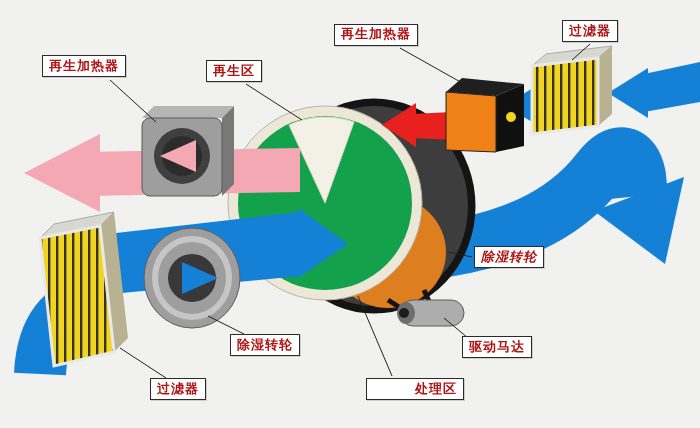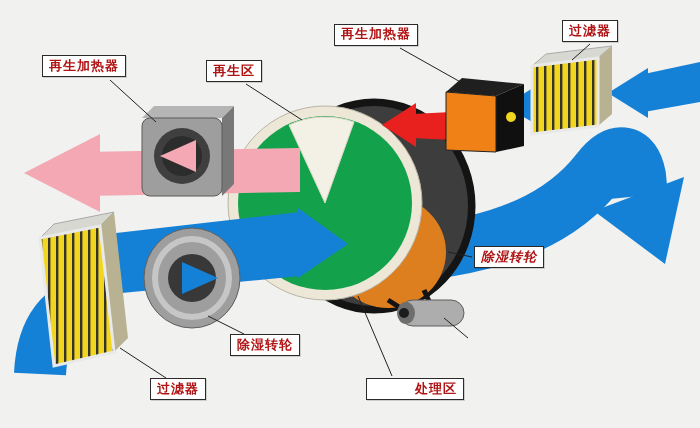--- a/index.html
+++ b/index.html
@@ -130,17 +130,18 @@
       <line x1="244" y1="334" x2="208" y2="316"></line>
       <line x1="166" y1="378" x2="120" y2="348"></line>
     </g>
   </svg>
 
   <div class="lbl" style="left:42px;top:55px;">再生加热器</div>
   <div class="lbl" style="left:206px;top:60px;">再生区</div>
   <div class="lbl" style="left:334px;top:24px;font-family:Liberation Mono, monospace;">再生加热器</div>
   <div class="lbl" style="left:562px;top:20px;">过滤器</div>
   <div class="lbl" style="left:474px;top:246px;font-style:italic;">除湿转轮</div>
+  <div class="lbl" style="left:462px;top:336px;">驱动马达</div>
   <div class="lbl" style="left:366px;top:378px;padding-left:48px;">处理区</div>
   <div class="lbl" style="left:230px;top:334px;">除湿转轮</div>
   <div class="lbl" style="left:150px;top:378px;">过滤器</div>
 
 </div>
 
 </body></html>

